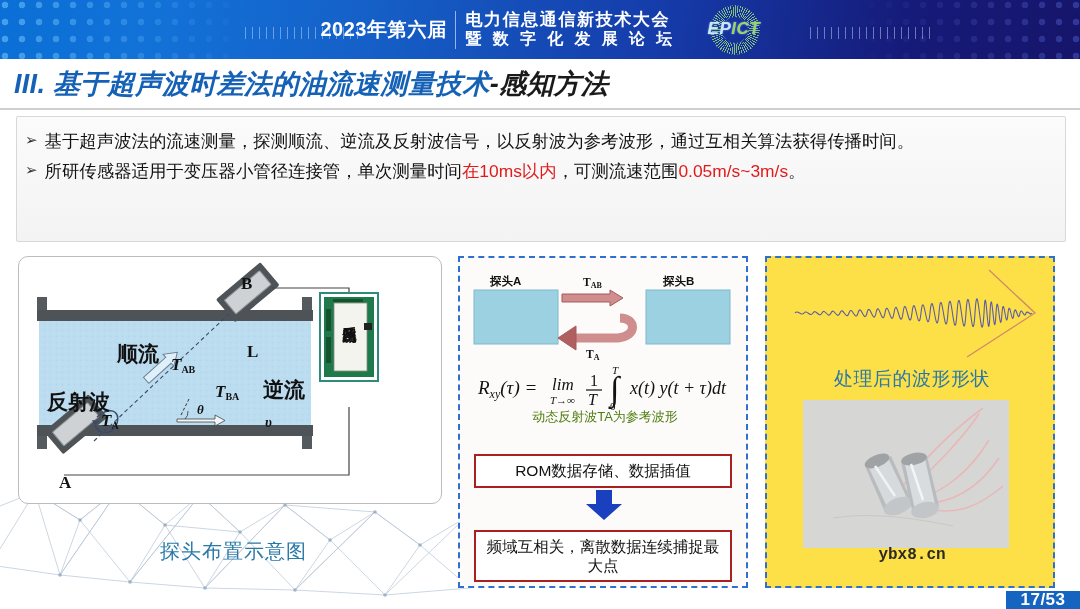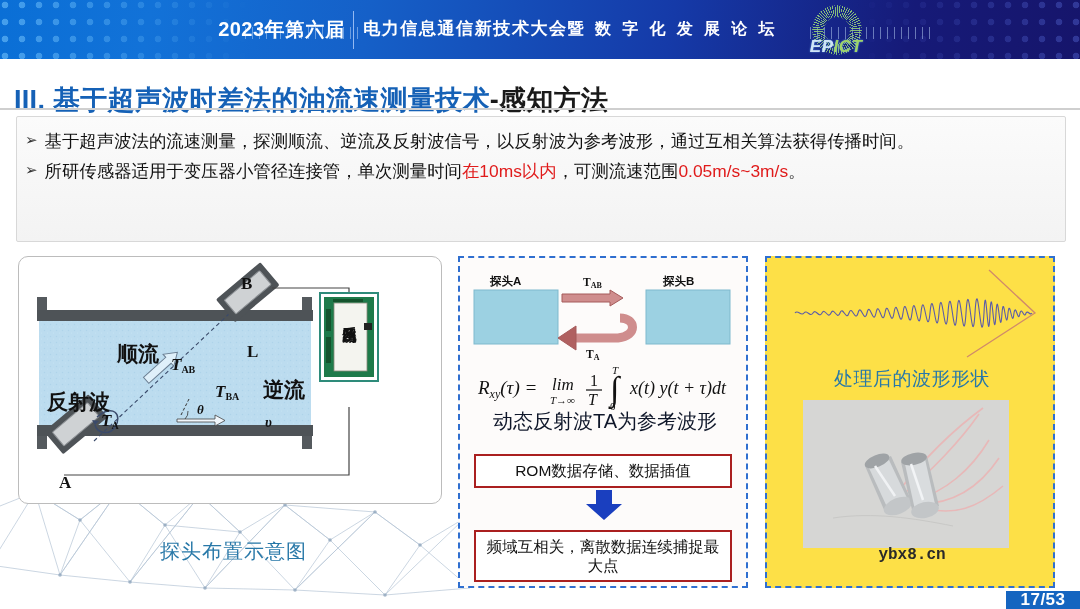--- a/index.html
+++ b/index.html
@@ -50,52 +50,53 @@
     display: flex; align-items: center; justify-content: center; gap: 0px;
   }
   .bn-col-a {
     display: flex; flex-direction: row; align-items: flex-end;
     line-height: 1.04; padding-right: 8px;
   }
   .bn-col-a .l1 { font-size: 20px; font-weight: bold; color: #ffffff; letter-spacing: .5px; }
   .bn-col-a .l2 { font-size: 19px; font-weight: bold; color: #ffffff; letter-spacing: 1px; }
   .bn-div { width: 1px; height: 38px; background: rgba(190,215,255,.75); }
   .bn-col-b {
-    display: flex; flex-direction: row; align-items: flex-start;
+    display: flex; flex-direction: column; align-items: flex-start;
     line-height: 1.1; padding-left: 9px;
   }
   .bn-col-b .l1 { font-size: 17px; font-weight: bold; color: #ffffff; letter-spacing: 1.6px; }
   .bn-col-b .l2 { font-size: 16px; font-weight: bold; color: #ffffff; letter-spacing: 3.4px; }
   .epict {
     position: relative; width: 78px; height: 52px; margin-left: 6px;
     display: flex; align-items: center;
   }
   .epict-ring {
     position: absolute; right: 0; top: 1px; width: 50px; height: 50px; border-radius: 50%;
     background:
       repeating-conic-gradient(from 0deg, rgba(150,210,120,.95) 0deg 2.2deg, rgba(0,0,0,0) 2.2deg 6deg);
     -webkit-mask-image: radial-gradient(circle, rgba(0,0,0,0) 0 12px, rgba(0,0,0,1) 14px 25px, rgba(0,0,0,0) 25px);
     mask-image: radial-gradient(circle, rgba(0,0,0,0) 0 12px, rgba(0,0,0,1) 14px 25px, rgba(0,0,0,0) 25px);
     opacity: .92;
   }
   .epict-text {
-    position: absolute; left: 0; top: 33px;
+    position: absolute; left: 0; top: 15px;
     font-size: 17px; font-weight: bold; font-style: italic;
     color: #cfe4f7; letter-spacing: .5px;
     text-shadow: 0 0 2px rgba(120,190,255,.8);
     padding-left: 26px;
   }
   .epict-text .hl { color: #9fd36a; }
 
   
   .title {
-    position: absolute; left: 14px; top: 82px;
+    position: absolute; left: 14px; top: 66px;
     font-size: 27px; font-weight: bold;
     letter-spacing: .3px;
     white-space: nowrap;
+    font-style: italic;
   }
   .title .blue { color: #1561b6; }
   .title .dark { color: #1a1a1a; }
   .title-rule {
     position: absolute; left: 0; top: 108px; width: 1080px; height: 2px;
     background: #cfcfcf;
   }
 
   
   .bulletbox {
@@ -135,21 +136,21 @@
     position: absolute; left: 0; top: 10px; width: 290px; height: 92px;
   }
   .formula {
     position: absolute; left: 0; top: 104px; width: 290px;
     text-align: center;
     font-family: "Liberation Serif", "DejaVu Serif", serif;
     color: #111;
   }
   .formula-note {
     position: absolute; left: 0; top: 150px; width: 290px; text-align: center;
-    font-size: 20px; color: #0f172a;
+    font-size: 13px; color: #4d7c0f;
     font-family: "Liberation Sans", sans-serif;
   }
   .redbox {
     position: absolute; left: 14px; width: 258px;
     border: 2.5px solid #aa1f1f; background: #fff;
     display: flex; align-items: center; justify-content: center;
     text-align: center; font-size: 15.5px; color: #111; line-height: 1.24;
     padding: 3px 4px;
   }
   .redbox.b1 { top: 196px; height: 34px; }

